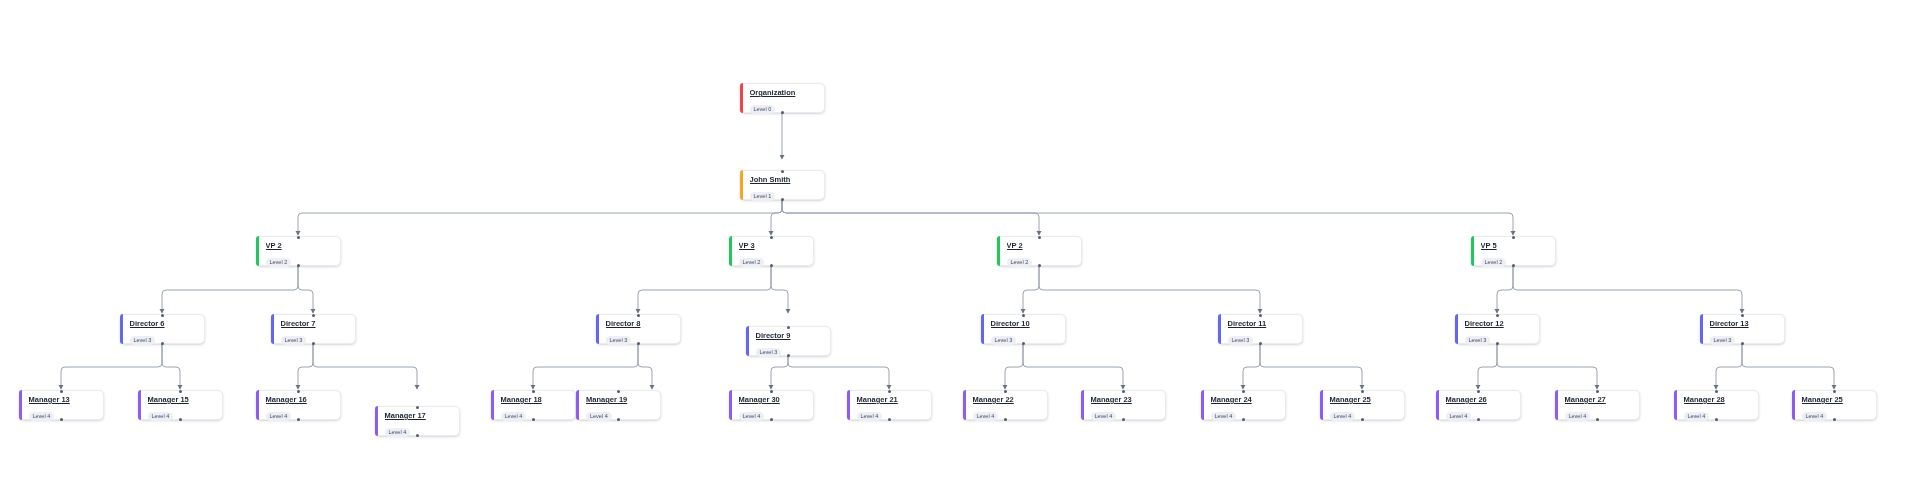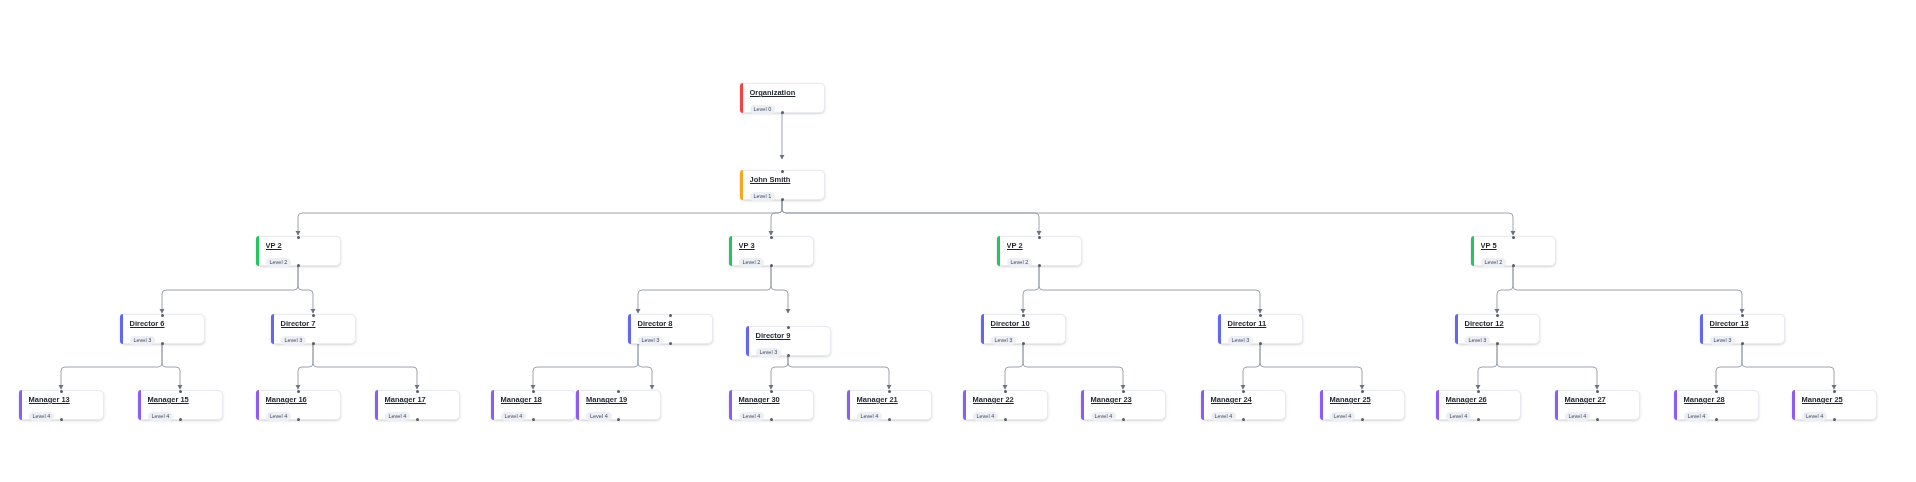--- a/index.html
+++ b/index.html
@@ -142,21 +142,21 @@
         <div class="node-body"><div class="title">Director 6</div><span class="badge">Level 3</span></div>
         <span class="handle top"></span>
         <span class="handle bottom"></span>
       </div>
       <div class="node" style="left: 270.5px; top: 314px; width: 85px; height: 30px;">
         <span class="accent" style="background: rgb(99, 102, 241);"></span>
         <div class="node-body"><div class="title">Director 7</div><span class="badge">Level 3</span></div>
         <span class="handle top"></span>
         <span class="handle bottom"></span>
       </div>
-      <div class="node" style="left: 595.5px; top: 314px; width: 85px; height: 30px; margin-left: 32px;">
+      <div class="node" style="left: 595.5px; top: 314px; width: 85px; height: 30px;">
         <span class="accent" style="background: rgb(99, 102, 241);"></span>
         <div class="node-body"><div class="title">Director 8</div><span class="badge">Level 3</span></div>
         <span class="handle top"></span>
         <span class="handle bottom"></span>
       </div>
       <div class="node" style="left: 745.5px; top: 326px; width: 85px; height: 30px;">
         <span class="accent" style="background: rgb(99, 102, 241);"></span>
         <div class="node-body"><div class="title">Director 9</div><span class="badge">Level 3</span></div>
         <span class="handle top"></span>
         <span class="handle bottom"></span>
@@ -196,21 +196,21 @@
         <div class="node-body"><div class="title">Manager 15</div><span class="badge">Level 4</span></div>
         <span class="handle top"></span>
         <span class="handle bottom"></span>
       </div>
       <div class="node" style="left: 255.5px; top: 390px; width: 85px; height: 30px;">
         <span class="accent" style="background: rgb(139, 92, 246);"></span>
         <div class="node-body"><div class="title">Manager 16</div><span class="badge">Level 4</span></div>
         <span class="handle top"></span>
         <span class="handle bottom"></span>
       </div>
-      <div class="node" style="left: 374.5px; top: 390px; width: 85px; height: 30px;">
+      <div class="node" style="left: 374.5px; top: 406px; width: 85px; height: 30px;">
         <span class="accent" style="background: rgb(139, 92, 246);"></span>
         <div class="node-body"><div class="title">Manager 17</div><span class="badge">Level 4</span></div>
         <span class="handle top"></span>
         <span class="handle bottom"></span>
       </div>
       <div class="node" style="left: 490.5px; top: 390px; width: 85px; height: 30px;">
         <span class="accent" style="background: rgb(139, 92, 246);"></span>
         <div class="node-body"><div class="title">Manager 18</div><span class="badge">Level 4</span></div>
         <span class="handle top"></span>
         <span class="handle bottom"></span>

